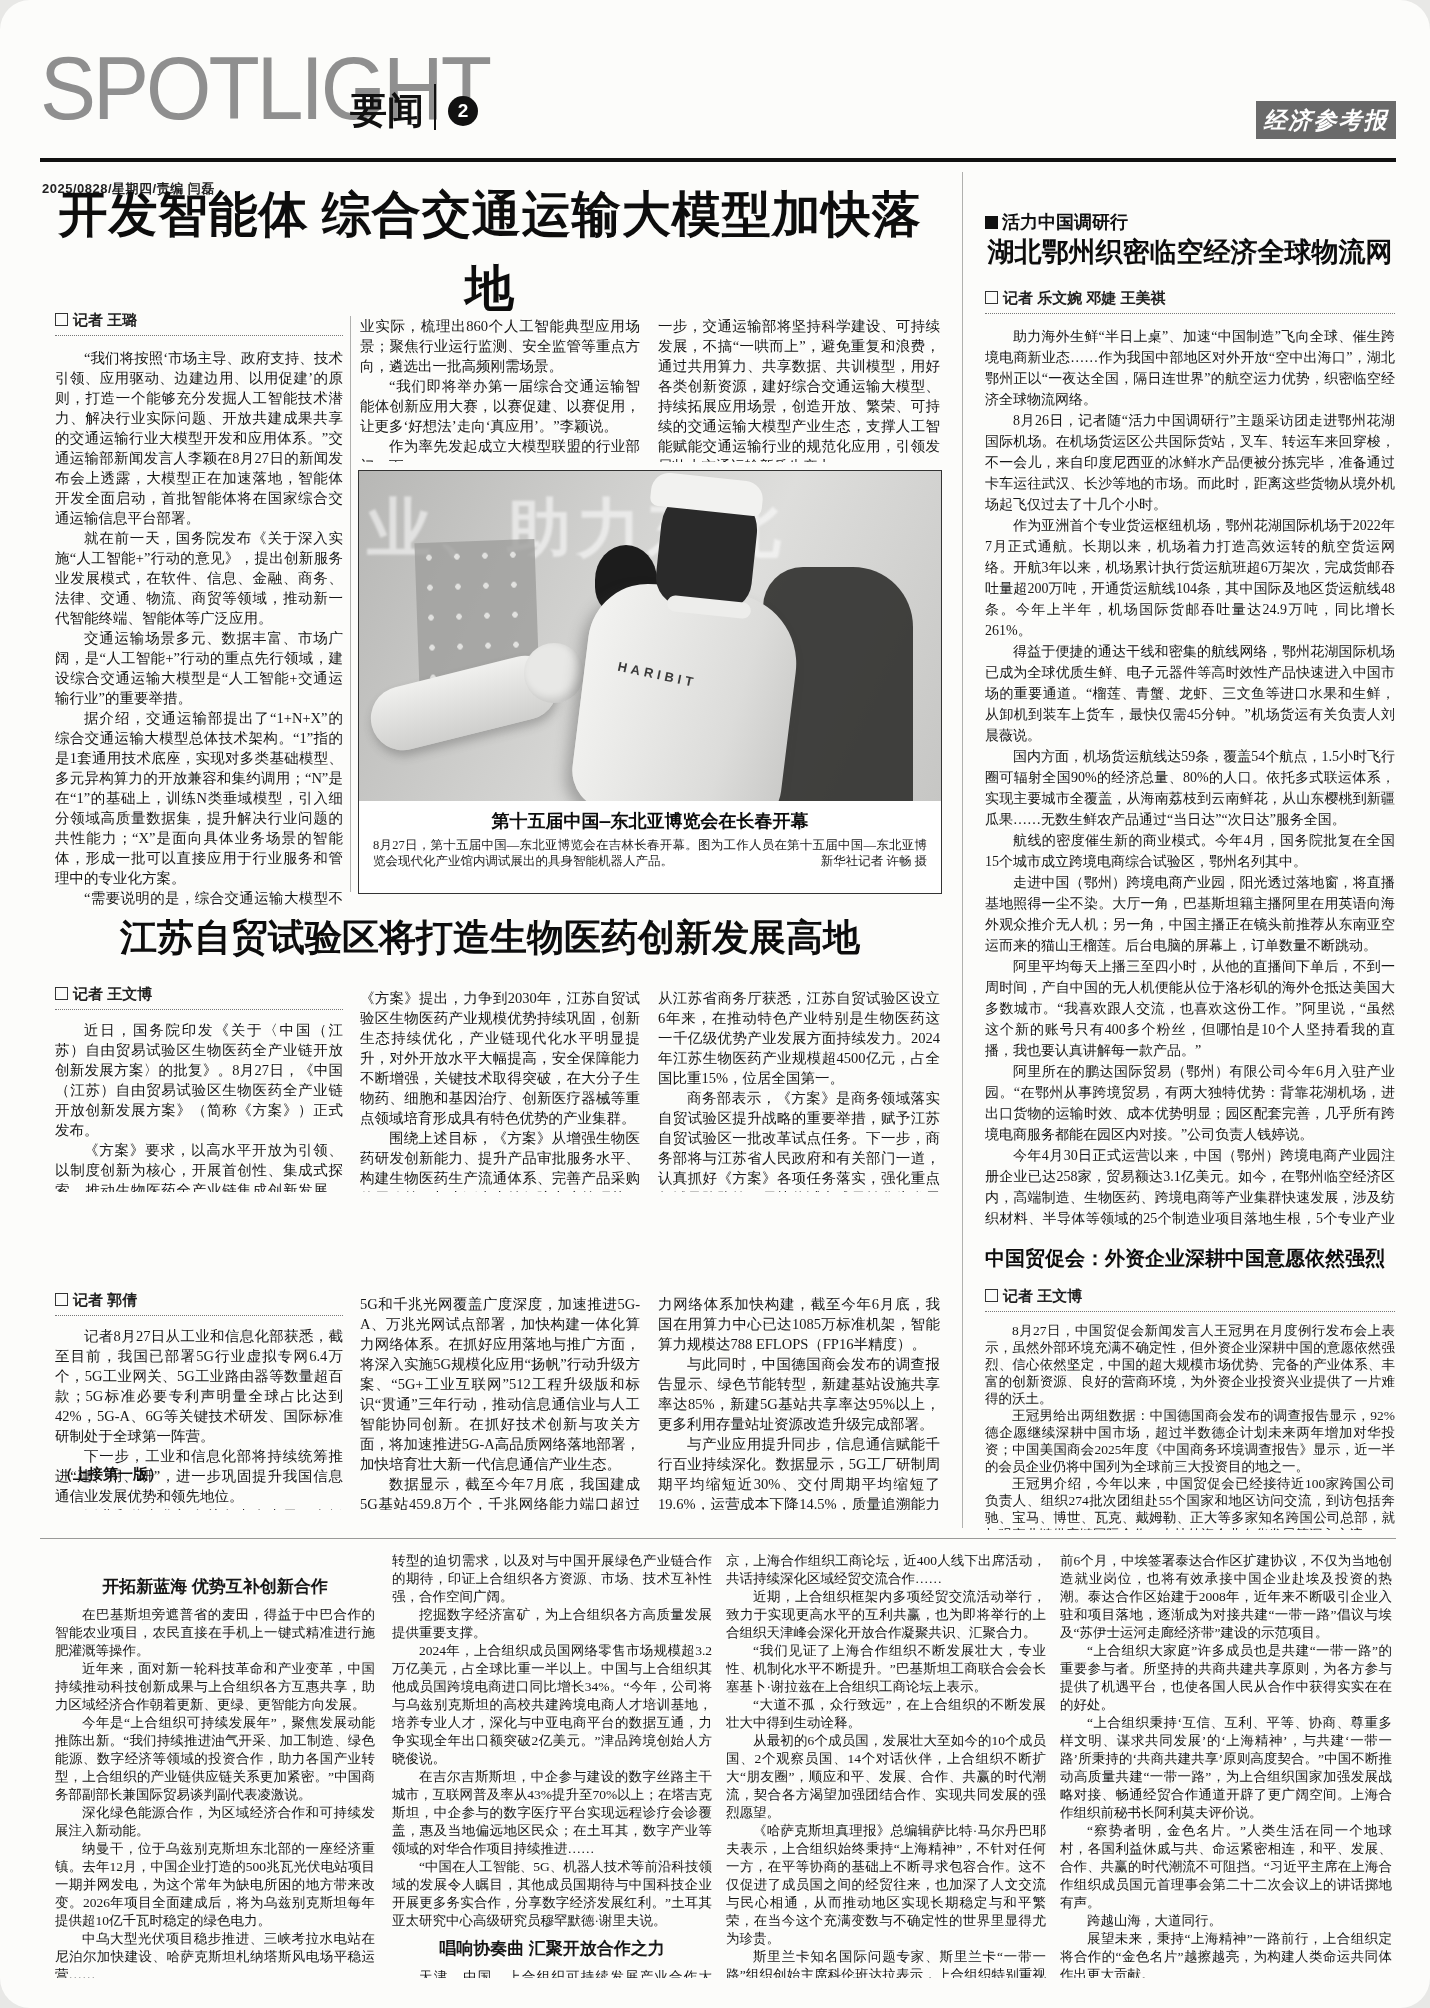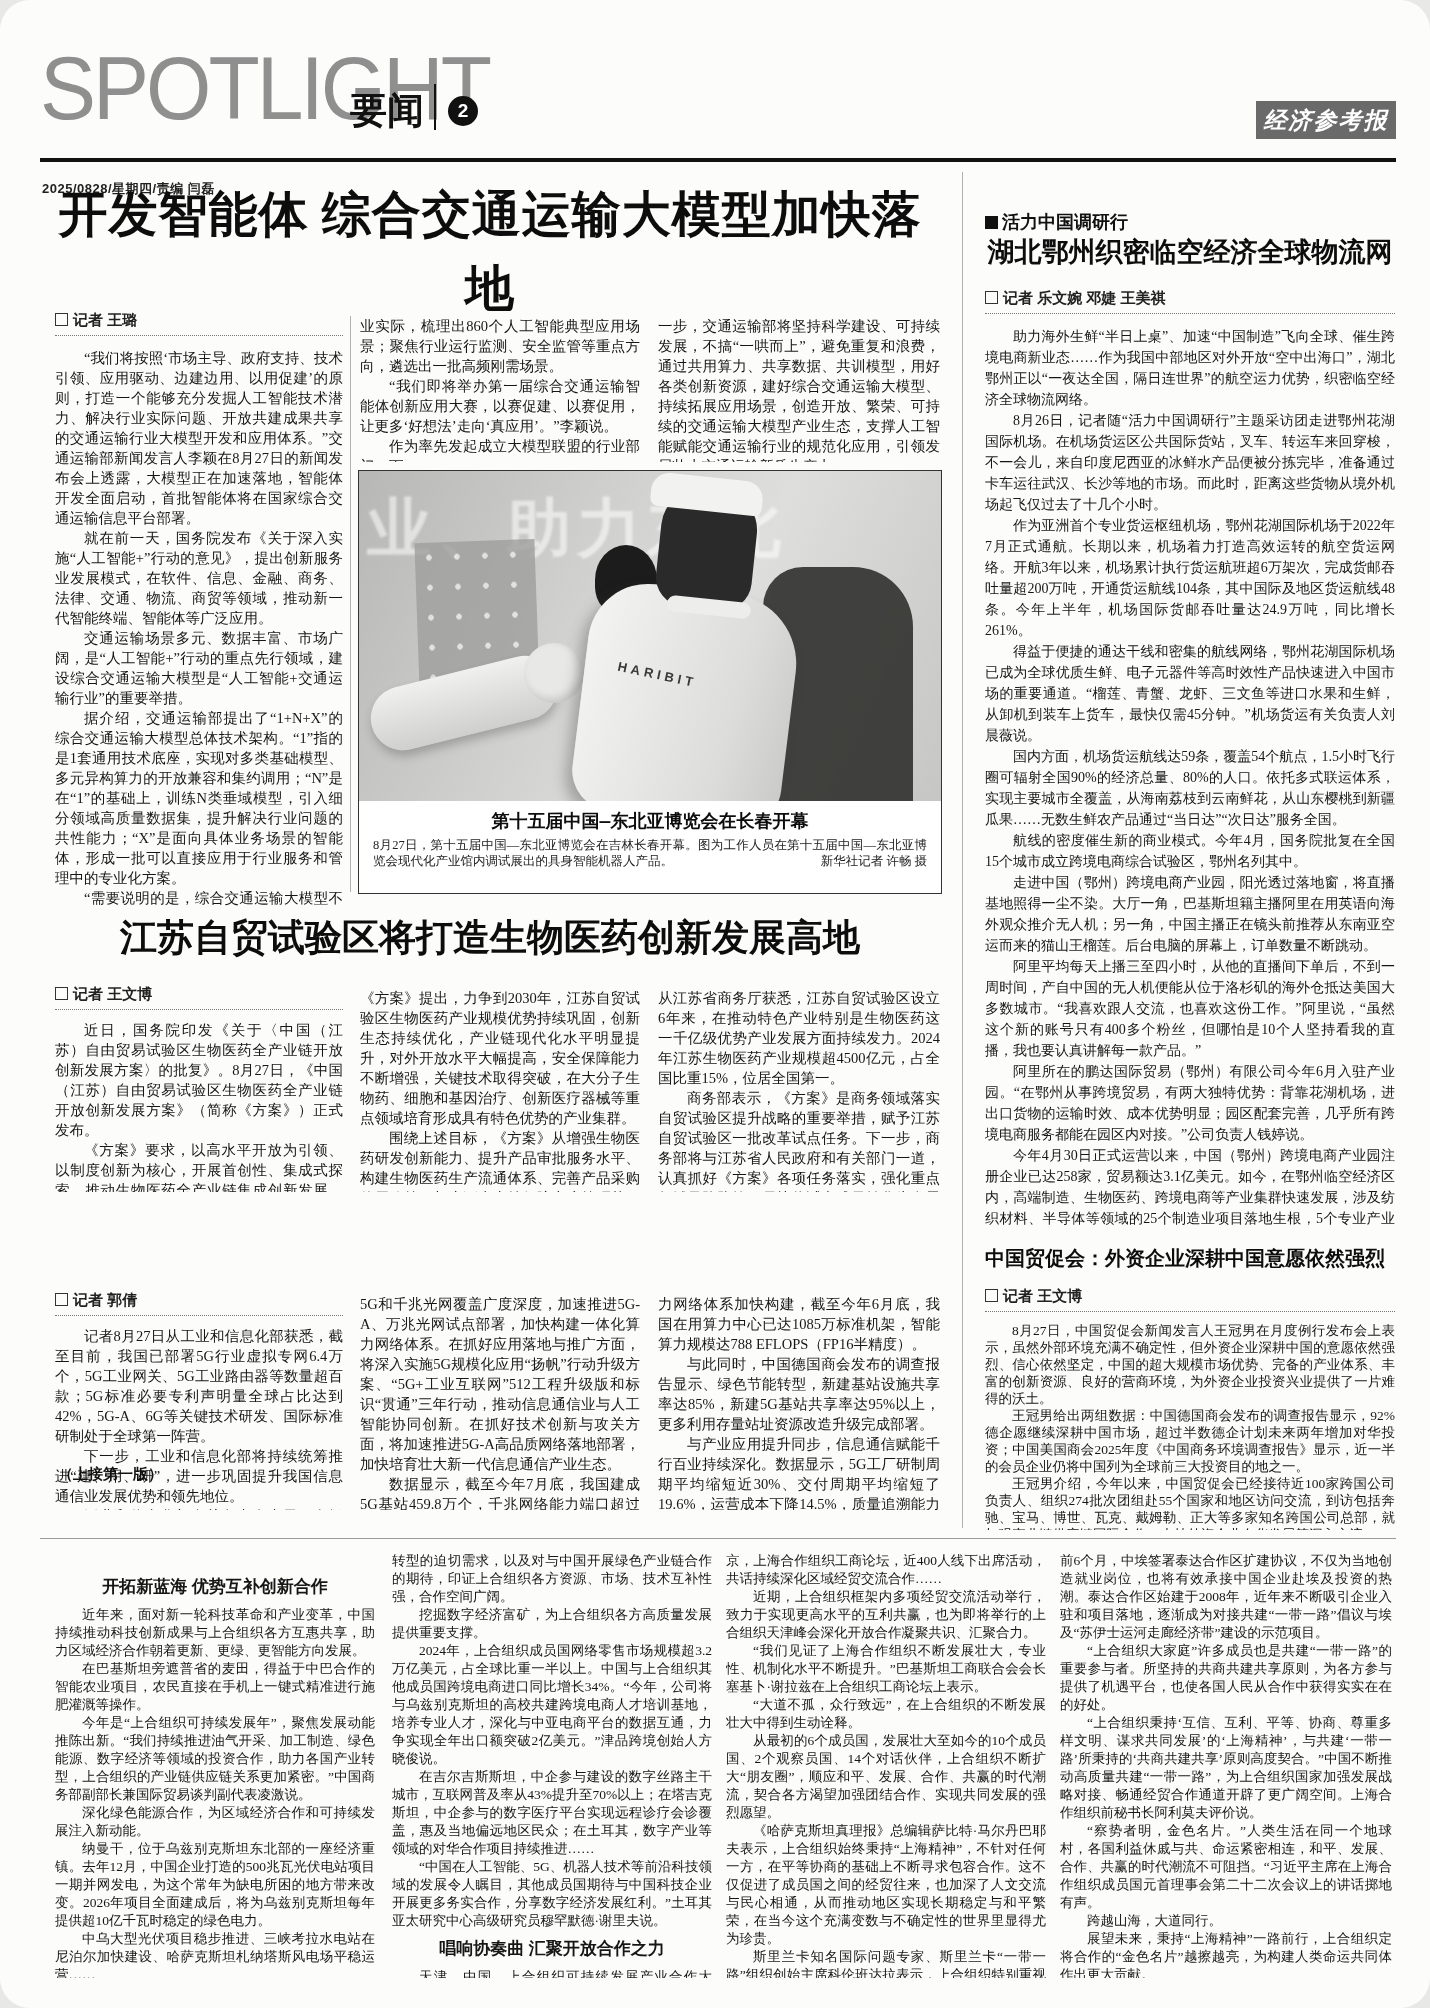--- a/index.html
+++ b/index.html
@@ -196,22 +196,22 @@
       <p>王冠男给出两组数据：中国德国商会发布的调查报告显示，92%德企愿继续深耕中国市场，超过半数德企计划未来两年增加对华投资；中国美国商会2025年度《中国商务环境调查报告》显示，近一半的会员企业仍将中国列为全球前三大投资目的地之一。</p>
       <p>王冠男介绍，今年以来，中国贸促会已经接待近100家跨国公司负责人、组织274批次团组赴55个国家和地区访问交流，到访包括奔驰、宝马、博世、瓦克、戴姆勒、正大等多家知名跨国公司总部，就加强产业链供应链国际合作、支持外资企业在华发展等深入交流。</p>
     </div>
 
   <div class="abs rule-thin" style="left:40px;top:1538px;width:1356px;height:1px;"></div>
 
   <div class="abs cont-label" style="left:58px;top:1465px;">（上接第一版）</div>
 
   <div class="abs col bsec" style="left:55px;top:1574px;width:320px;height:404px;">
       <p class="subhead">开拓新蓝海 优势互补创新合作</p>
+      <p>在巴基斯坦旁遮普省的麦田，得益于中巴合作的智能农业项目，农民直接在手机上一键式精准进行施肥灌溉等操作。</p>
       <p>近年来，面对新一轮科技革命和产业变革，中国持续推动科技创新成果与上合组织各方互惠共享，助力区域经济合作朝着更新、更绿、更智能方向发展。</p>
-      <p>在巴基斯坦旁遮普省的麦田，得益于中巴合作的智能农业项目，农民直接在手机上一键式精准进行施肥灌溉等操作。</p>
       <p>今年是“上合组织可持续发展年”，聚焦发展动能推陈出新。“我们持续推进油气开采、加工制造、绿色能源、数字经济等领域的投资合作，助力各国产业转型，上合组织的产业链供应链关系更加紧密。”中国商务部副部长兼国际贸易谈判副代表凌激说。</p>
       <p>深化绿色能源合作，为区域经济合作和可持续发展注入新动能。</p>
       <p>纳曼干，位于乌兹别克斯坦东北部的一座经济重镇。去年12月，中国企业打造的500兆瓦光伏电站项目一期并网发电，为这个常年为缺电所困的地方带来改变。2026年项目全面建成后，将为乌兹别克斯坦每年提供超10亿千瓦时稳定的绿色电力。</p>
       <p>中乌大型光伏项目稳步推进、三峡考拉水电站在尼泊尔加快建设、哈萨克斯坦札纳塔斯风电场平稳运营……</p>
     </div>
   <div class="abs col bsec" style="left:392px;top:1552px;width:320px;height:426px;">
       <p class="noindent">转型的迫切需求，以及对与中国开展绿色产业链合作的期待，印证上合组织各方资源、市场、技术互补性强，合作空间广阔。</p>
       <p>挖掘数字经济富矿，为上合组织各方高质量发展提供重要支撑。</p>
       <p>2024年，上合组织成员国网络零售市场规模超3.2万亿美元，占全球比重一半以上。中国与上合组织其他成员国跨境电商进口同比增长34%。“今年，公司将与乌兹别克斯坦的高校共建跨境电商人才培训基地，培养专业人才，深化与中亚电商平台的数据互通，力争实现全年出口额突破2亿美元。”津品跨境创始人方晓俊说。</p>
       <p>在吉尔吉斯斯坦，中企参与建设的数字丝路主干城市，互联网普及率从43%提升至70%以上；在塔吉克斯坦，中企参与的数字医疗平台实现远程诊疗会诊覆盖，惠及当地偏远地区民众；在土耳其，数字产业等领域的对华合作项目持续推进……</p>

